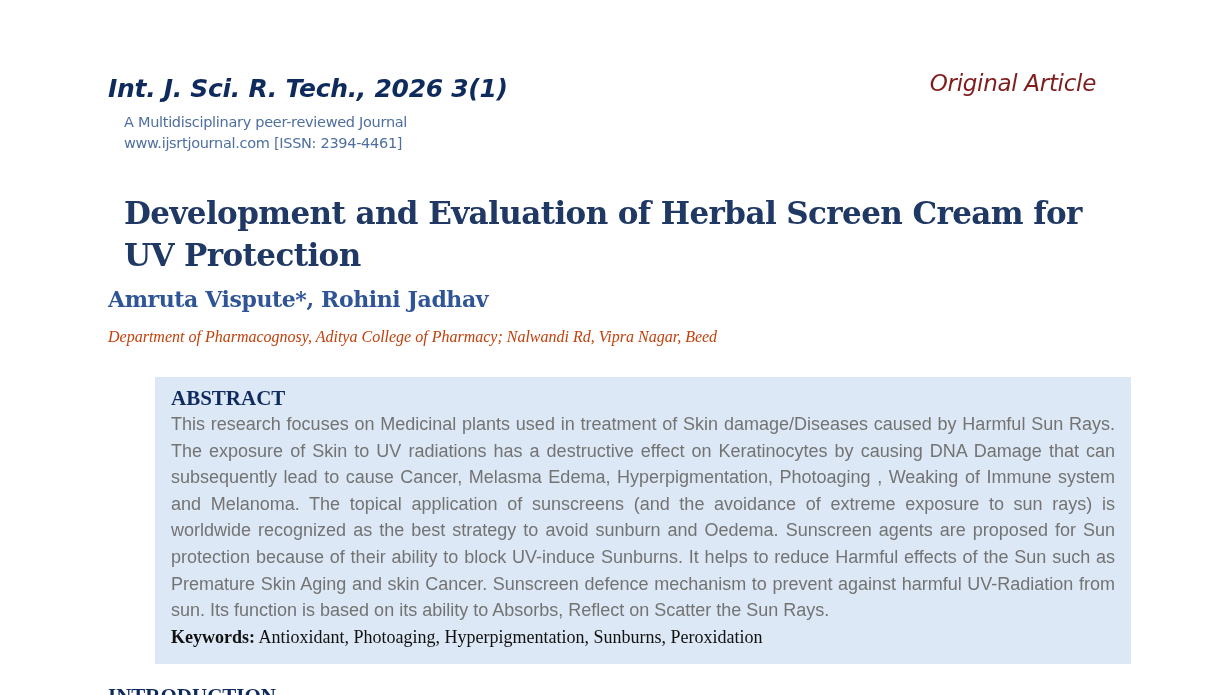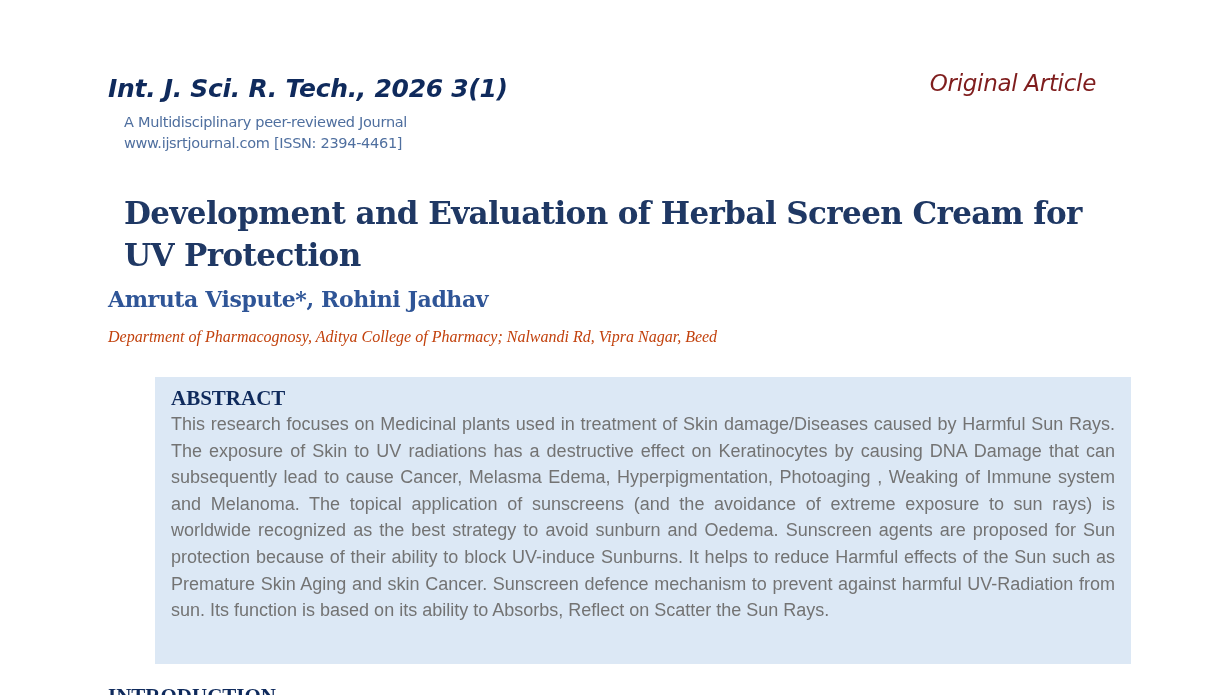--- a/index.html
+++ b/index.html
@@ -75,15 +75,19 @@
 <div class="journal-sub l2">www.ijsrtjournal.com [ISSN: 2394-4461]</div>
 <div class="article-type">Original Article</div>
 
 <h1 class="paper-title">Development and Evaluation of Herbal Screen Cream for UV Protection</h1>
 <div class="authors">Amruta Vispute*, Rohini Jadhav</div>
 <div class="affiliation">Department of Pharmacognosy, Aditya College of Pharmacy; Nalwandi Rd, Vipra Nagar, Beed</div>
 
 <section class="abstract-box">
   <h2 class="abstract-heading">ABSTRACT</h2>
   <p class="abstract-text">This research focuses on Medicinal plants used in treatment of Skin damage/Diseases caused by Harmful Sun Rays. The exposure of Skin to UV radiations has a destructive effect on Keratinocytes by causing DNA Damage that can subsequently lead to cause Cancer, Melasma Edema, Hyperpigmentation, Photoaging , Weaking of Immune system and Melanoma. The topical application of sunscreens (and the avoidance of extreme exposure to sun rays) is worldwide recognized as the best strategy to avoid sunburn and Oedema. Sunscreen agents are proposed for Sun protection because of their ability to block UV-induce Sunburns. It helps to reduce Harmful effects of the Sun such as Premature Skin Aging and skin Cancer. Sunscreen defence mechanism to prevent against harmful UV-Radiation from sun. Its function is based on its ability to Absorbs, Reflect on Scatter the Sun Rays.</p>
+  <p class="keywords">
+    <b>Keywords:</b>
+    <span>Antioxidant, Photoaging, Hyperpigmentation, Sunburns, Peroxidation</span>
+  </p>
 </section>
 
 <div class="intro-heading">INTRODUCTION</div>
 
 </body></html>

